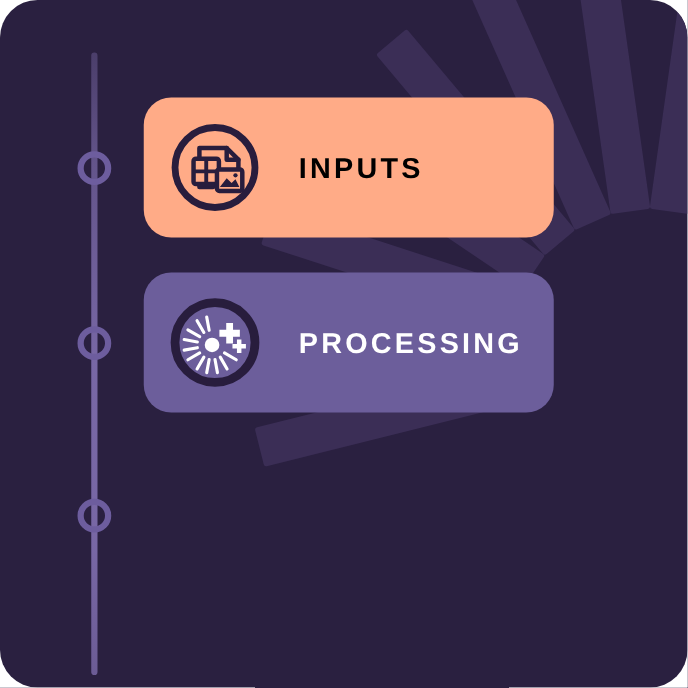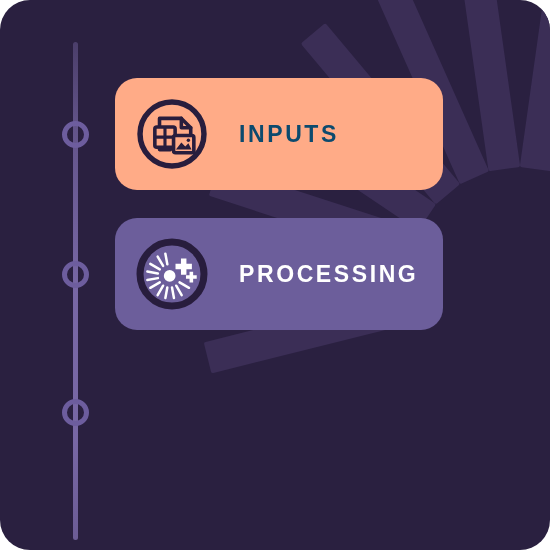--- a/index.html
+++ b/index.html
@@ -90,21 +90,21 @@
     height: 78px;
     display: block;
   }
   .card-label {
     font-size: 23px;
     font-weight: bold;
     letter-spacing: 2.6px;
     margin-left: 28px;
     white-space: nowrap;
   }
-  #label-inputs     { color: #0c4a6e; }
+  #label-inputs     { color: #000000; }
   #label-processing { color: #ffffff; }
   #label-outputs    { color: #281d3d; }
 </style>
 </head>
 <body>
 
 <div id="canvas">
 
   <div id="rays">
       <div class="ray" style="background: rgb(59, 46, 86); width: 32px; height: 210px; left: 520px; top: 280px; transform-origin: 16px 0px; transform: translate(-16px, 0px) rotate(76deg) translateY(112px);"></div>

